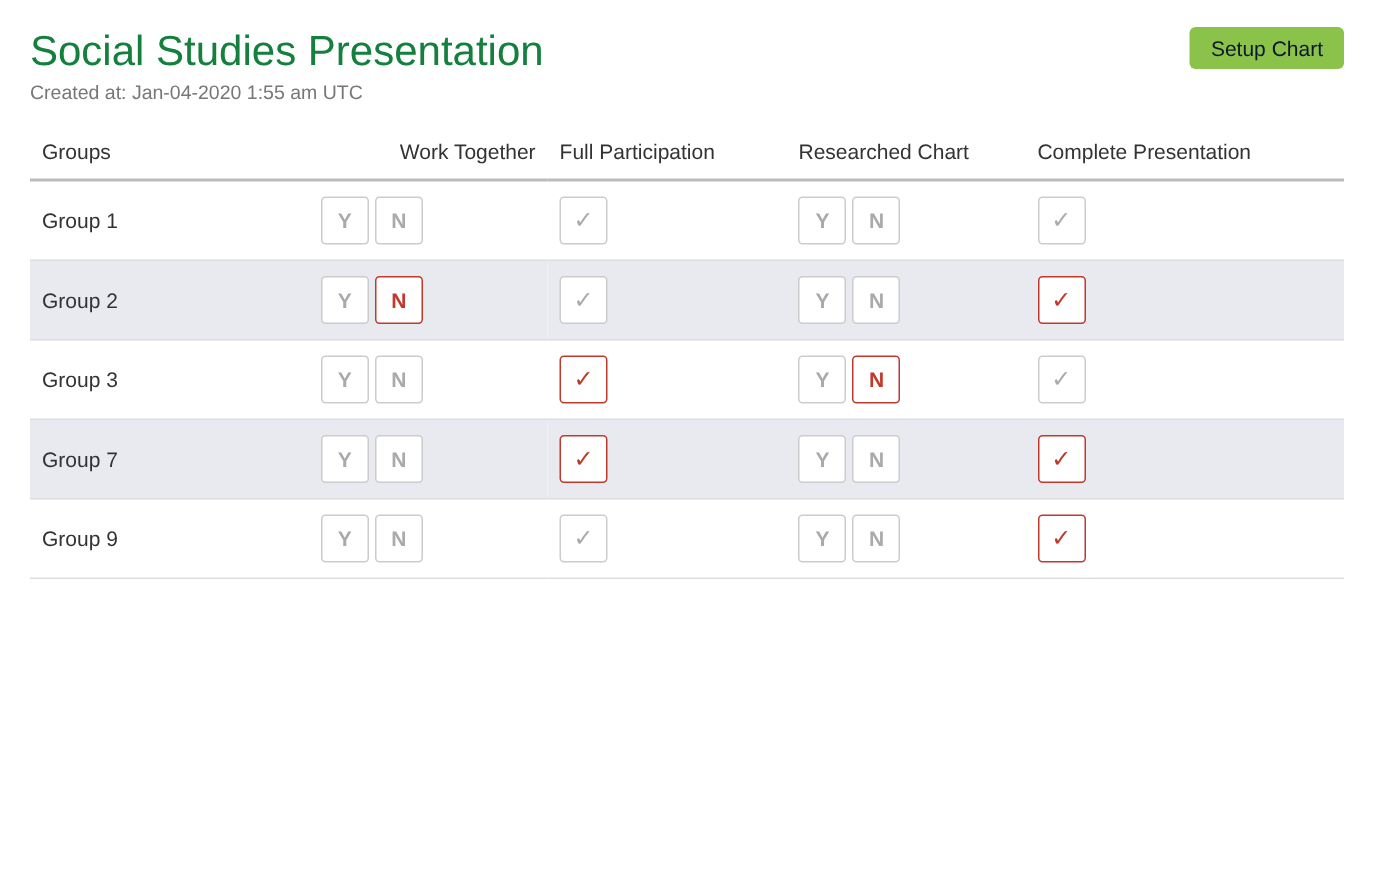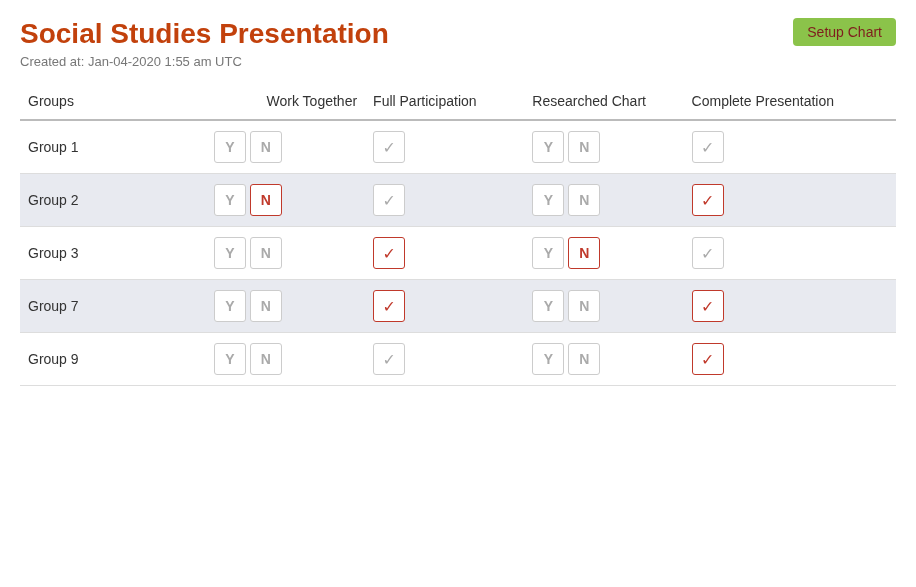--- a/index.html
+++ b/index.html
@@ -17,28 +17,28 @@
       padding: 18px 20px 20px 20px;
     }
     .header-area {
       display: flex;
       justify-content: space-between;
       align-items: flex-start;
       margin-bottom: 4px;
     }
     .title {
       font-size: 28px;
-      font-weight: bold;
-      color: #c2410c;
+      font-weight: normal;
+      color: #15803d;
     }
     .setup-chart-btn {
       background: #8bc34a;
       border: none;
       border-radius: 4px;
-      color: #7f1d1d;
+      color: #0f172a;
       padding: 6px 14px;
       font-size: 14px;
       cursor: pointer;
     }
     .created-at {
       font-size: 13px;
       color: #777;
       margin-bottom: 18px;
     }
     table {

